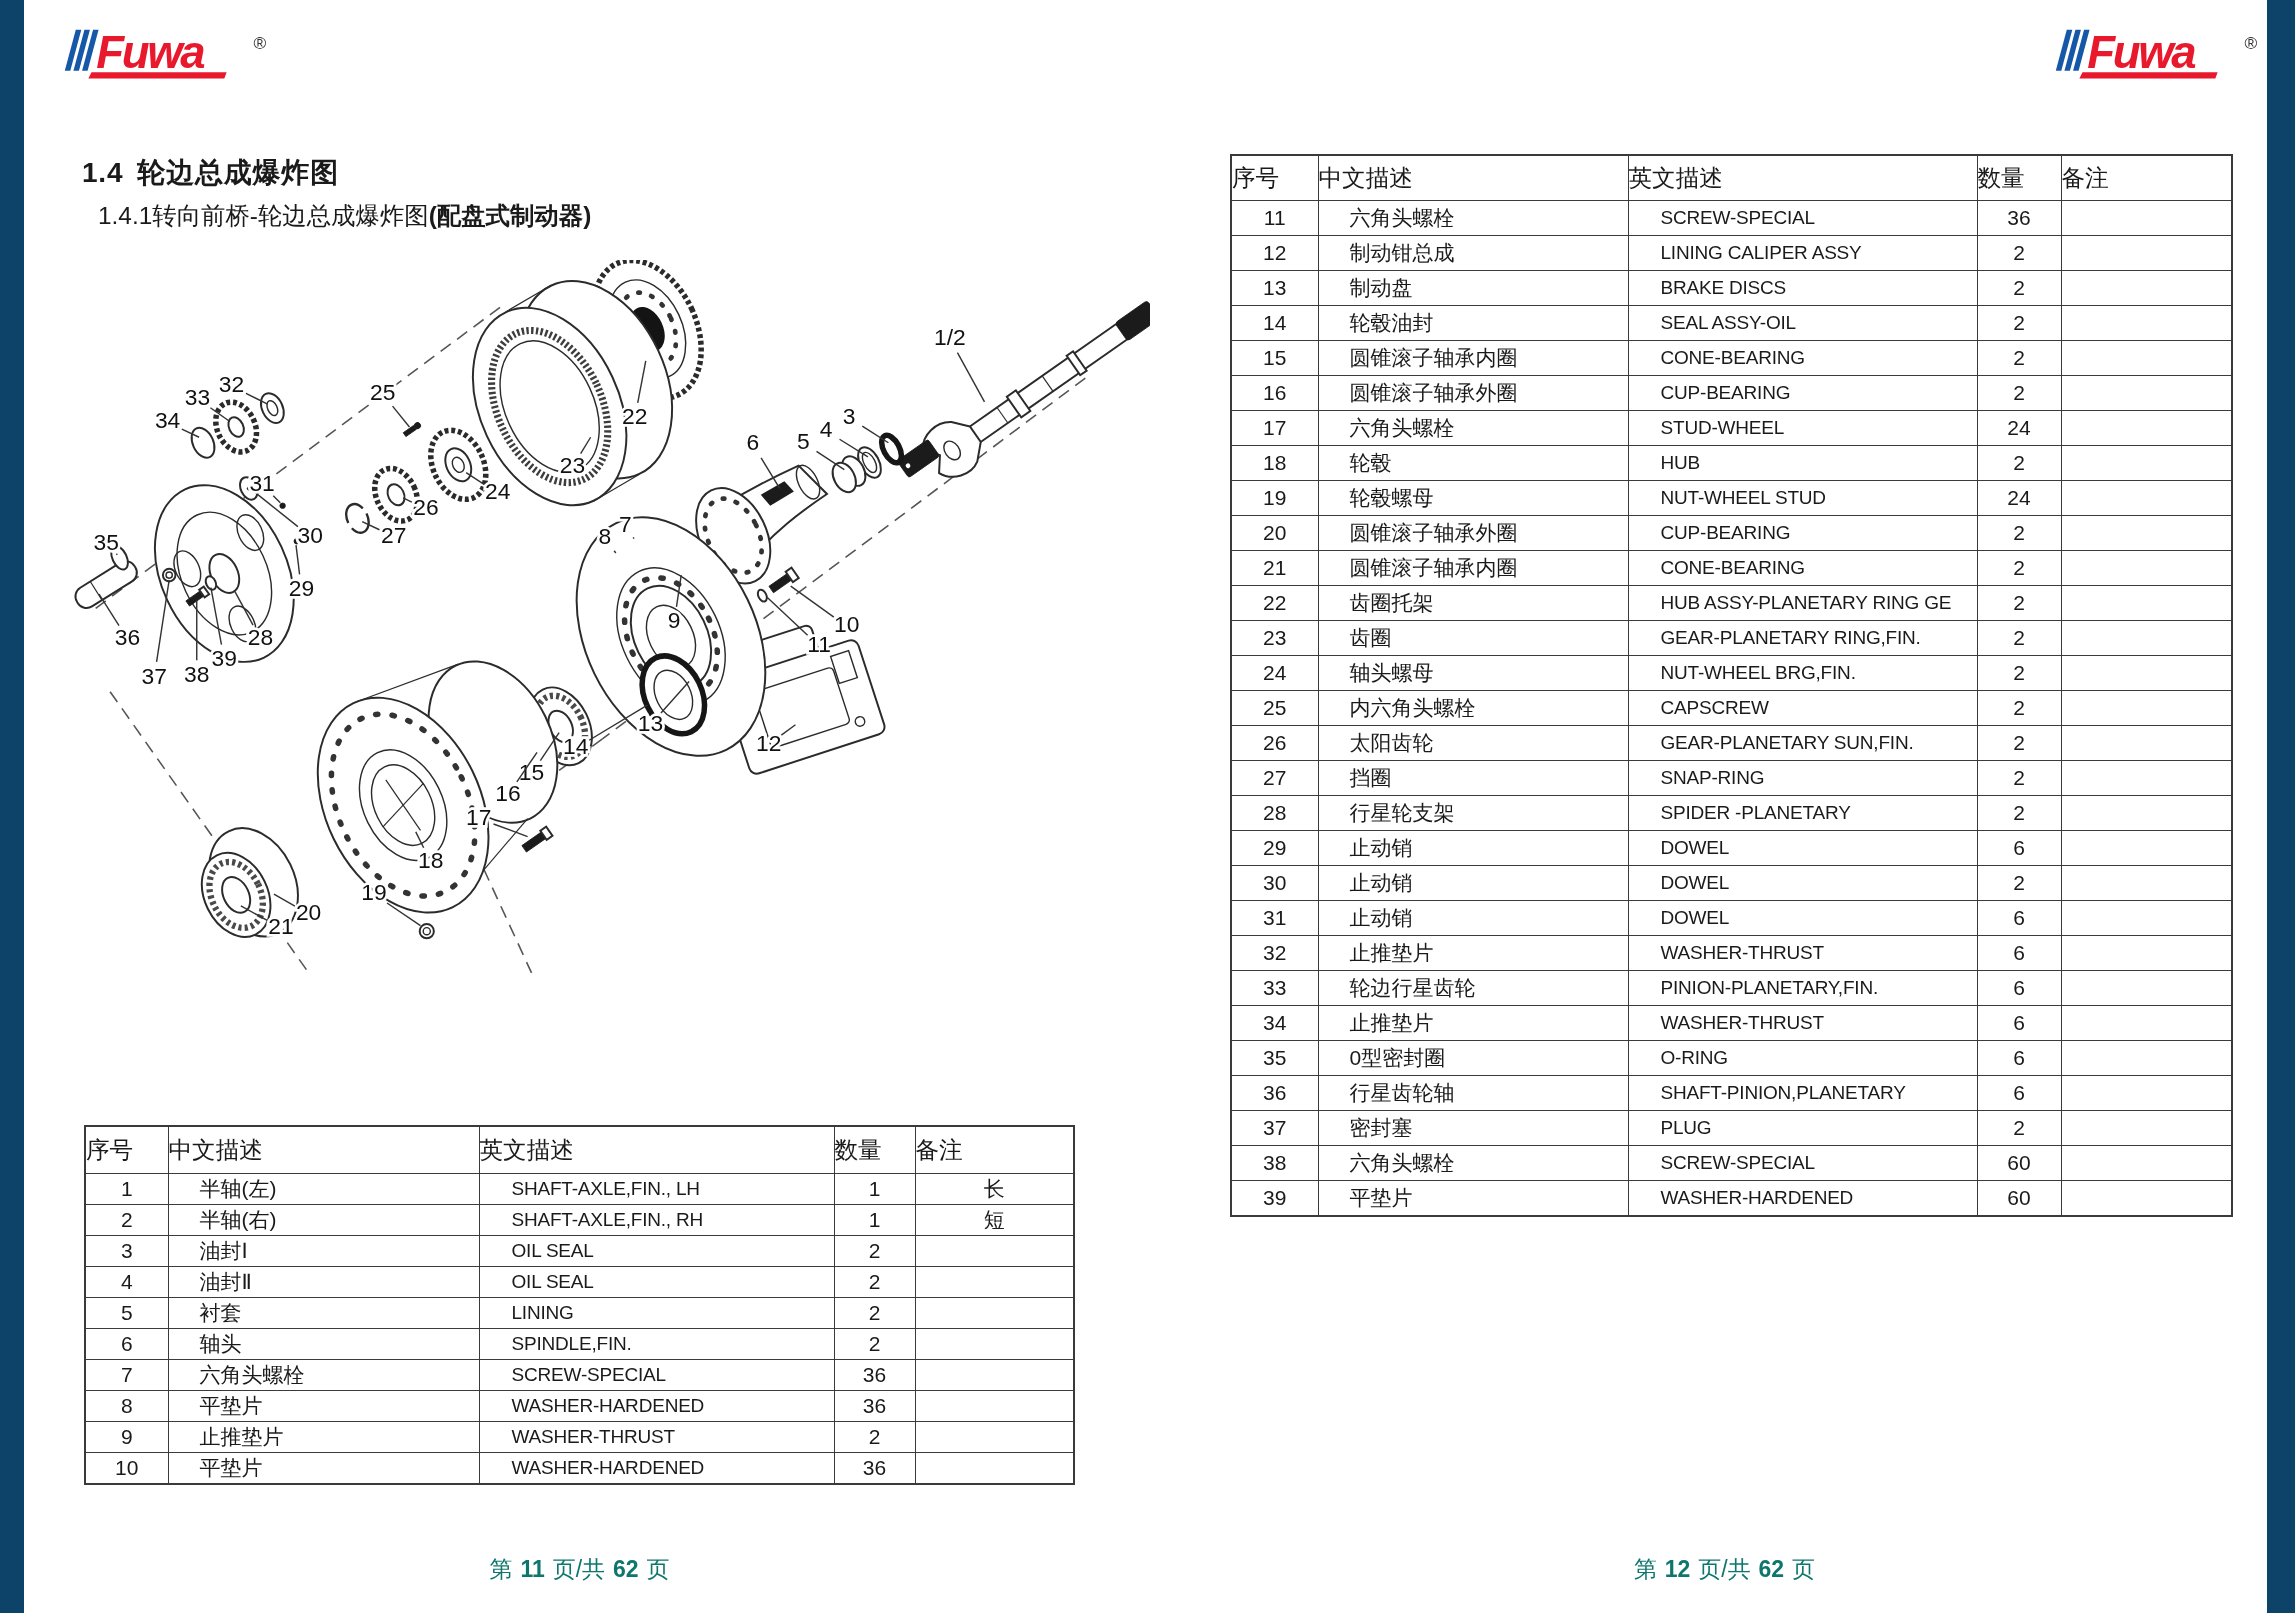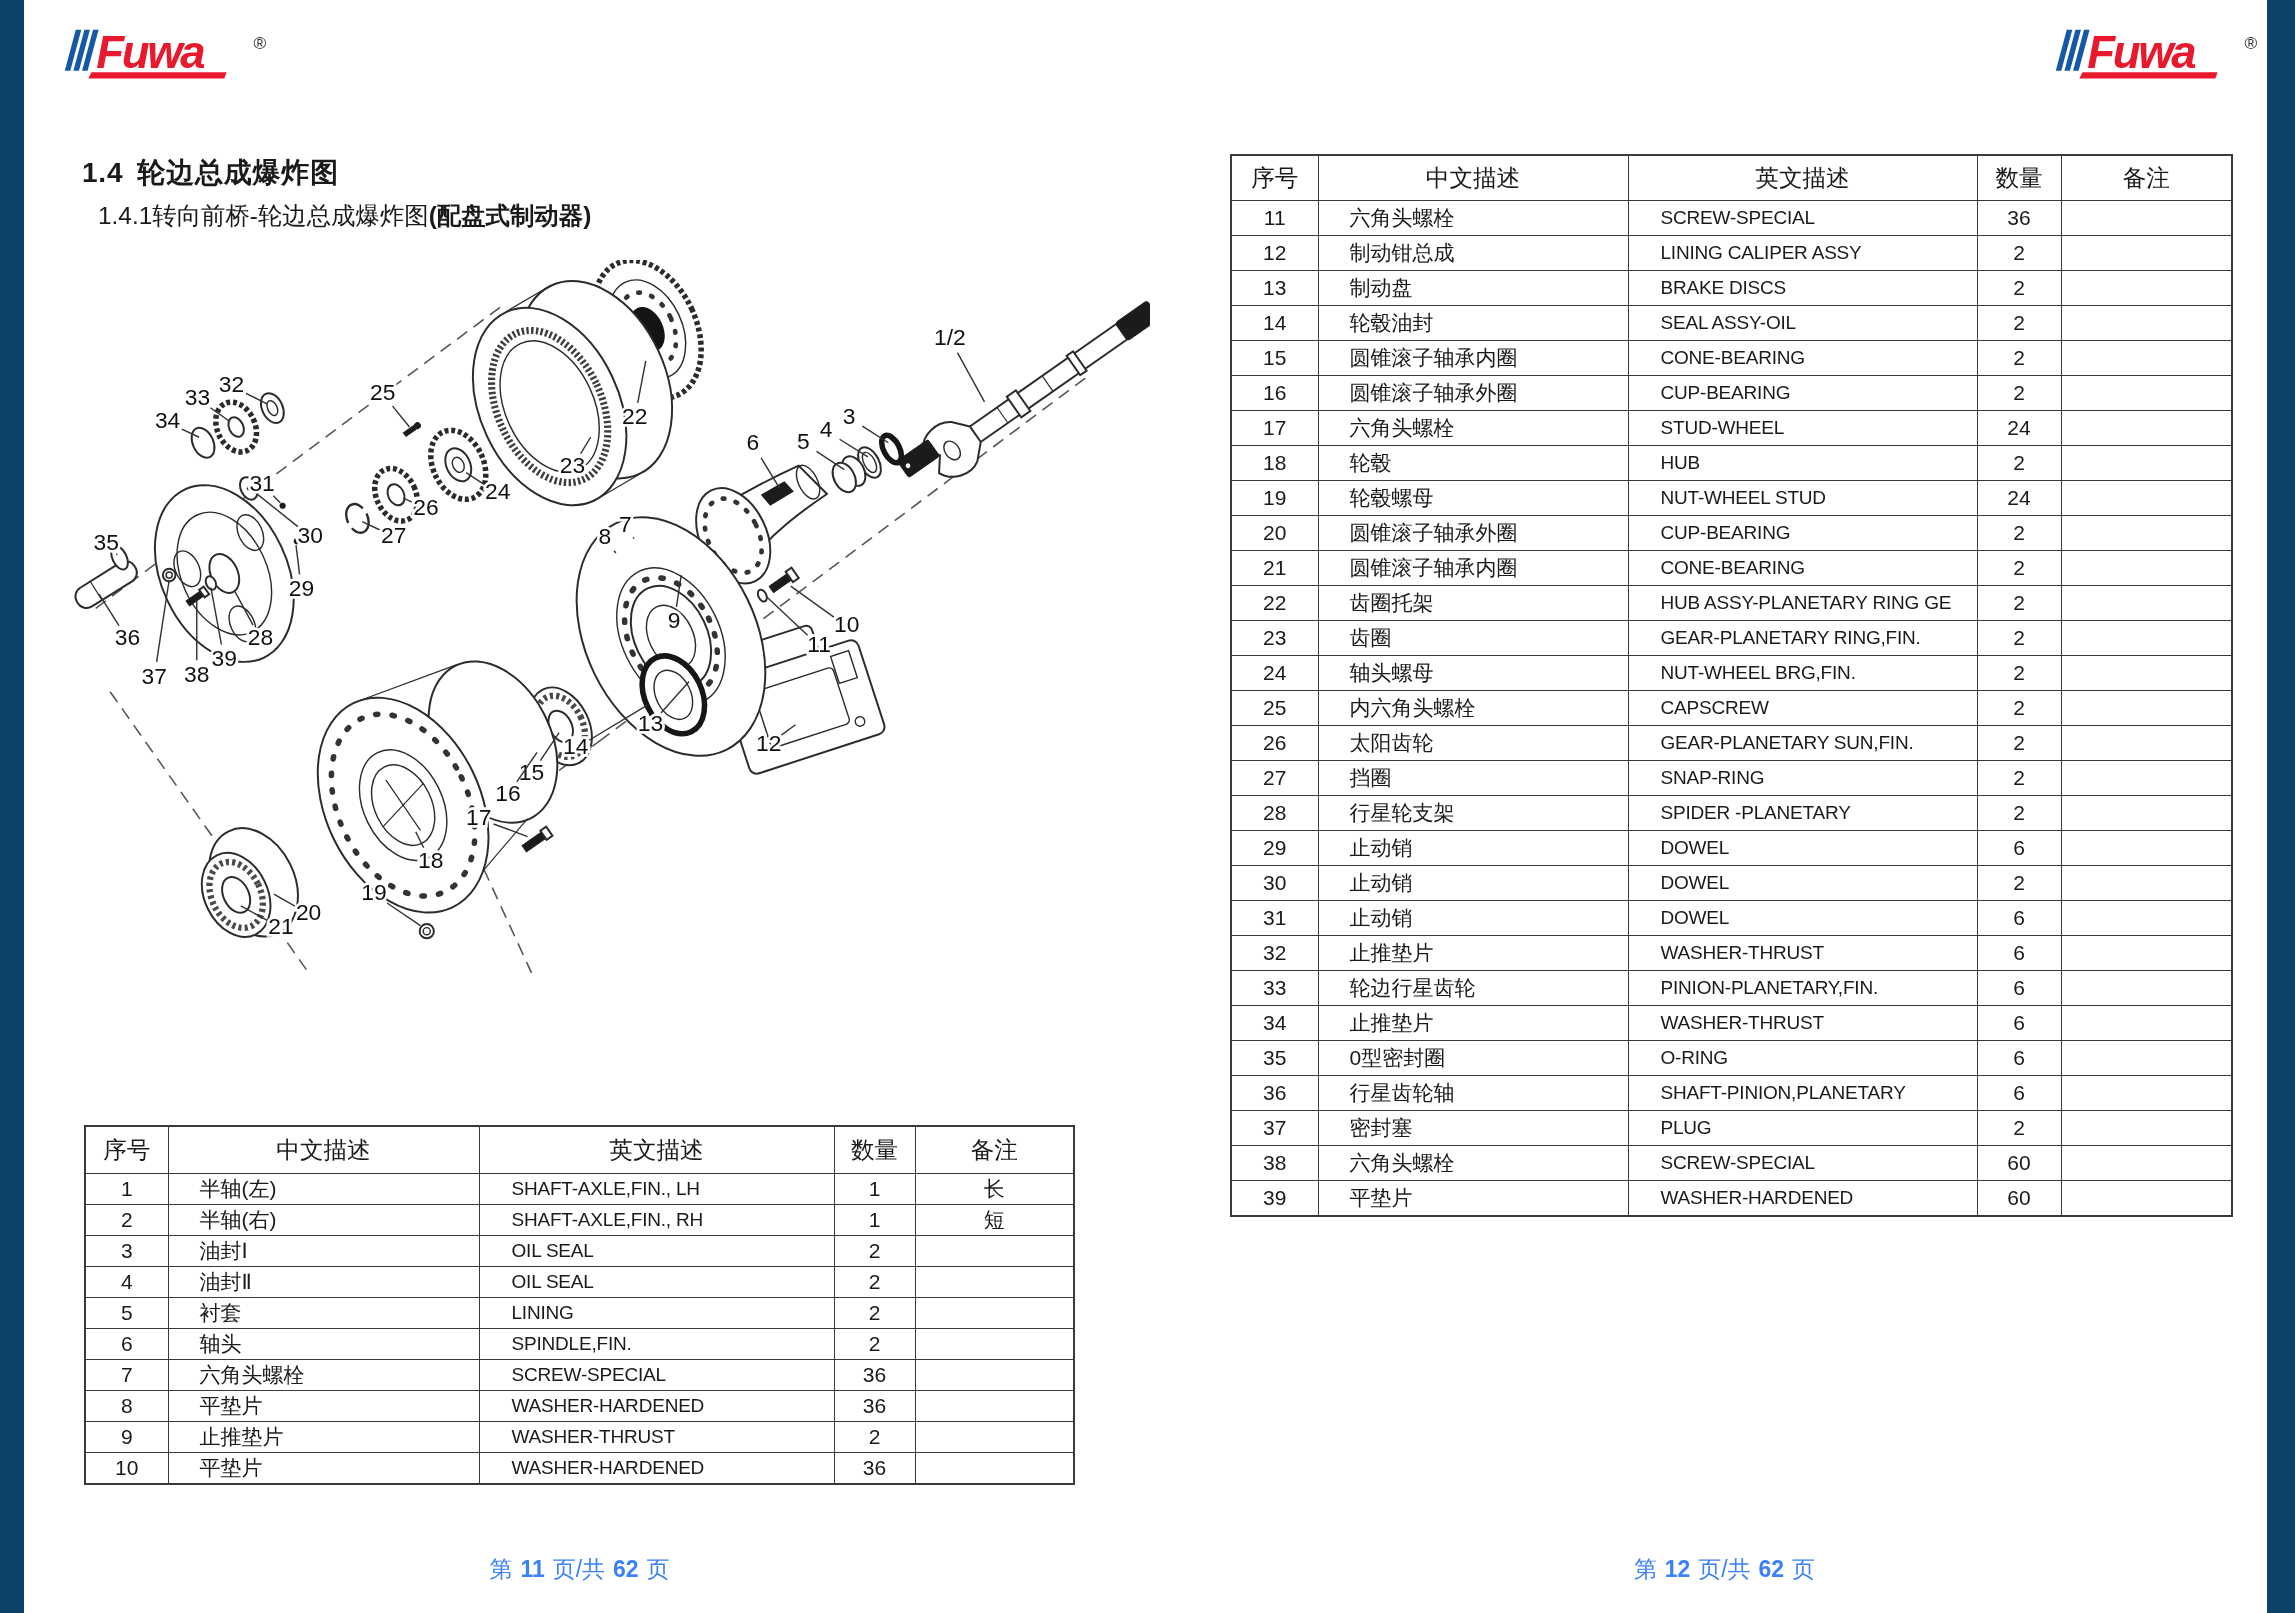--- a/index.html
+++ b/index.html
@@ -44,32 +44,32 @@
   .lbl{font:500 29px "Liberation Sans",sans-serif;fill:#111;paint-order:stroke;stroke:#fff;stroke-width:7;}
 
   
   table{border-collapse:collapse;table-layout:fixed;position:absolute;background:#fff;
         border:2px solid #3a3a3a;}
   td{border:1.3px solid #3a3a3a;vertical-align:middle;padding:0;overflow:hidden;white-space:nowrap;}
   #parts-table-left{left:84px;top:1125px;width:989px;}
   #parts-table-right{left:1230px;top:154px;width:1001px;}
   .t-title{height:50px;text-align:center;font-size:24.4px;}
   .t-title b{font-weight:800;}
-  .head-row td{text-align:center;font-size:23.6px;}
+  .head-row td{text-align:left;font-size:23.6px;}
   #parts-table-left .head-row td{height:46px;}
   #parts-table-right .head-row td{height:44px;}
   #parts-table-left .data-row td{height:30px;}
   #parts-table-right .data-row td{height:34px;}
   .c-no,.c-qty{text-align:center;font-size:21px;}
   .c-cn{padding-left:31px;font-size:21px;}
   .c-en{padding-left:32px;font-size:19px;letter-spacing:-0.2px;}
   .c-note{text-align:center;font-size:21px;}
 
   
-  .footer{position:absolute;top:1554px;width:473px;text-align:center;font-size:23px;color:#3b82f6;}
+  .footer{position:absolute;top:1554px;width:473px;text-align:center;font-size:23px;color:#0f766e;}
   .footer b{margin:0 7.9px;font-weight:700;}
   .footer.fl{left:343px;}
   .footer.fr{left:1488px;}
 </style>
 </head>
 <body>
 
 <div class="page">
   <div class="edge-bar left"></div>
   <div class="edge-bar right"></div>

